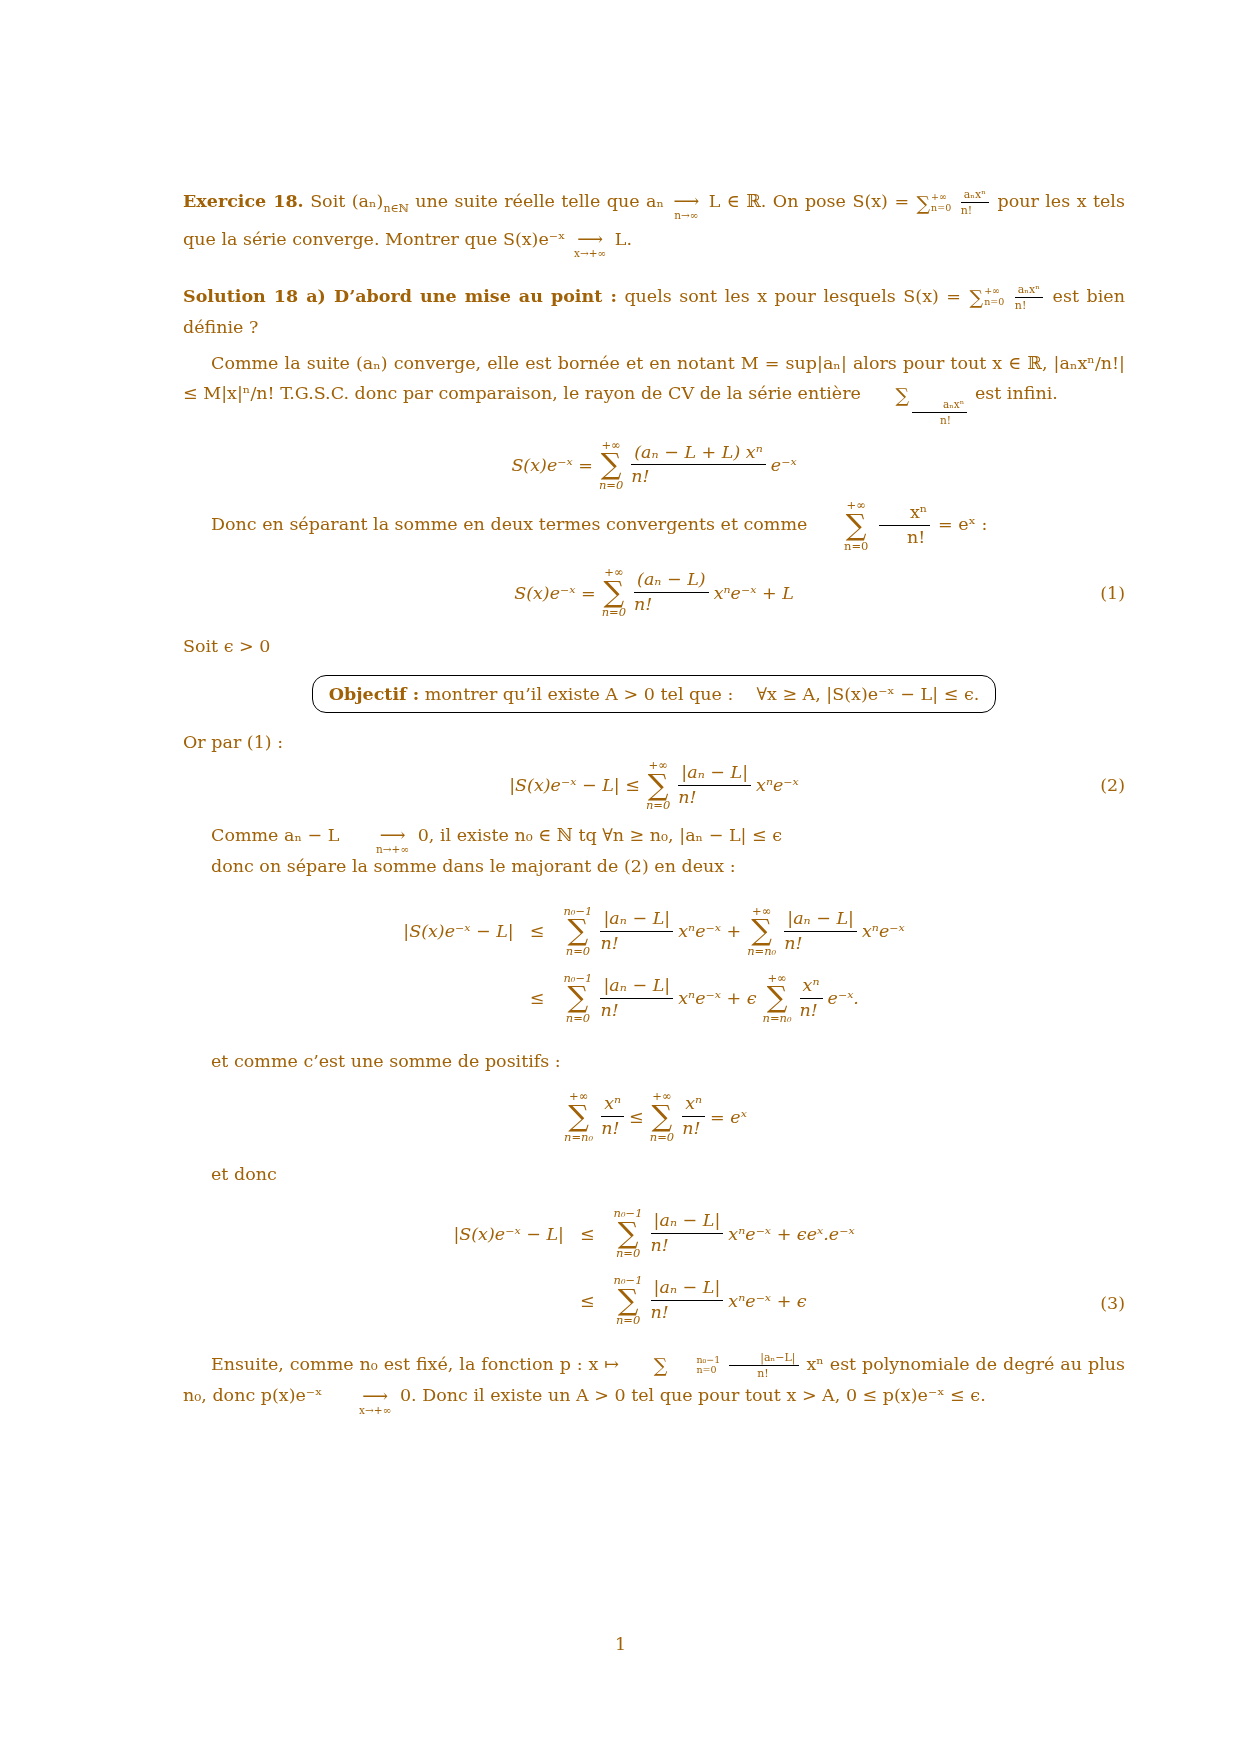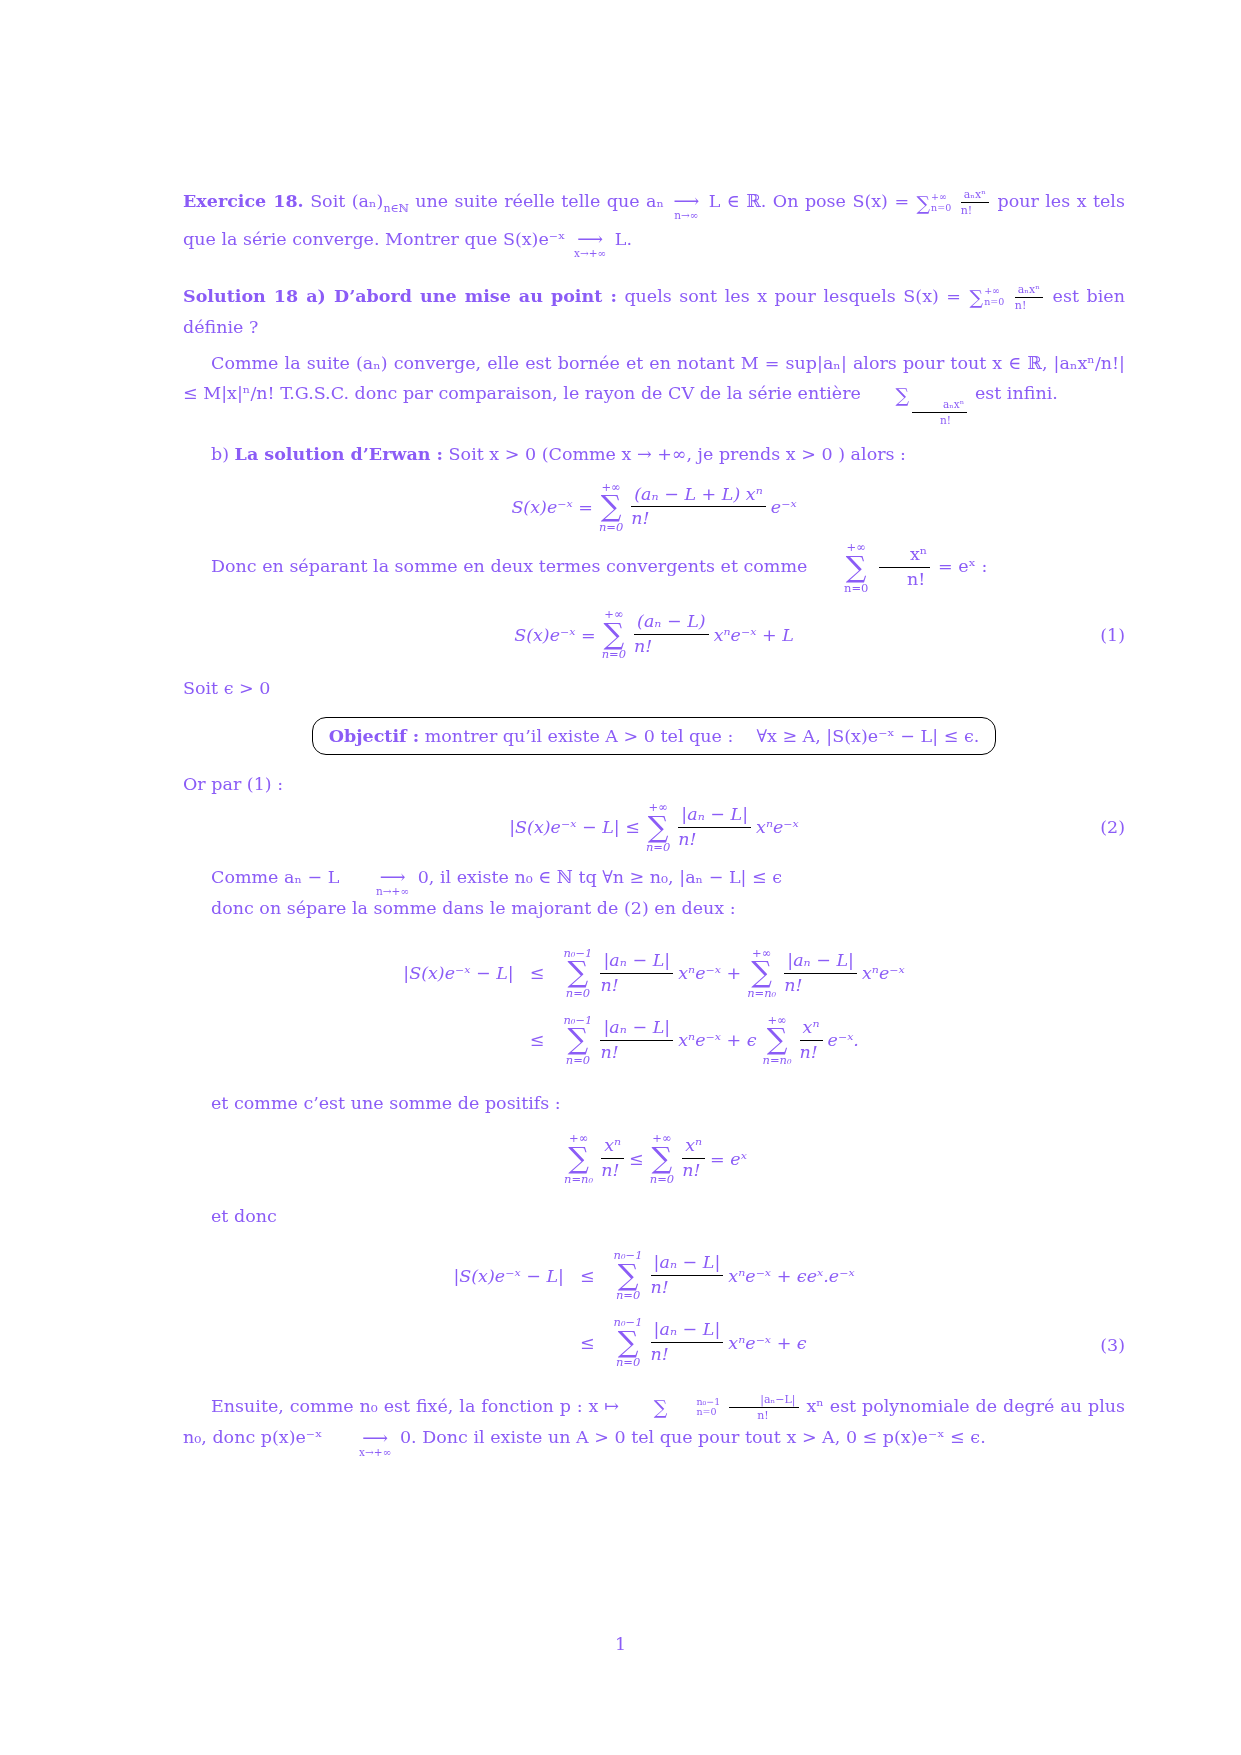--- a/index.html
+++ b/index.html
@@ -1,19 +1,19 @@
 <!DOCTYPE html>
 <html><head>
 <meta charset="utf-8">
 <style>
   html,body { margin:0; padding:0; background:#ffffff; }
   .page {
     position:relative; width:1241px; height:1755px; background:#ffffff;
     font-family:"DejaVu Serif","DejaVu Sans",serif;
-    font-size:17.5px; color:#8b5cf6;
+    font-size:17.5px; color:#a16207;
   }
   .content { position:absolute; left:183px; top:186px; width:942px; }
   .para { margin:0; text-align:justify; line-height:30px; }
   .ind  { text-indent:28px; }
   .b { font-weight:bold; }
   .sub { font-size:11px; vertical-align:-5px; }
   
   .sum { display:inline-flex; flex-direction:column; align-items:center; vertical-align:middle; line-height:1; margin:0 3px; }
   .sl  { font-size:11.5px; line-height:1.1; }
   .sg  { font-size:29px; line-height:0.95; font-style:normal; }
@@ -90,23 +90,20 @@
 
     <p class="para ind" style="margin-top:6px;"><span>Comme la suite (aₙ) converge, elle est bornée et en notant M = sup|aₙ| alors pour tout x ∈ ℝ, |aₙxⁿ/n!| ≤ M|x|ⁿ/n! T.G.S.C. donc par comparaison, le rayon de CV de la série entière</span>
       <span class="isum">
           <span class="sg2">∑</span>
         </span><span class="frac ifrac">
           <span class="fn">aₙxⁿ</span>
           <span class="fd">n!</span>
         </span>
       <span>est infini.</span></p>
 
-    <p class="para ind" style="margin-top:12px;"><span>b)</span>
-      <span class="b">La solution d’Erwan :</span>
-      <span>Soit x &gt; 0 (Comme x → +∞, je prends x &gt; 0 ) alors :</span></p>
 
     <div class="eqwrap" style="margin-top:12px;">
       <div class="eq">
         <span>S(x)e⁻ˣ =</span>
         <span class="sum">
             <span class="sl">+∞</span>
             <span class="sg">∑</span>
             <span class="sl">n=0</span>
           </span>
         <span class="frac">

